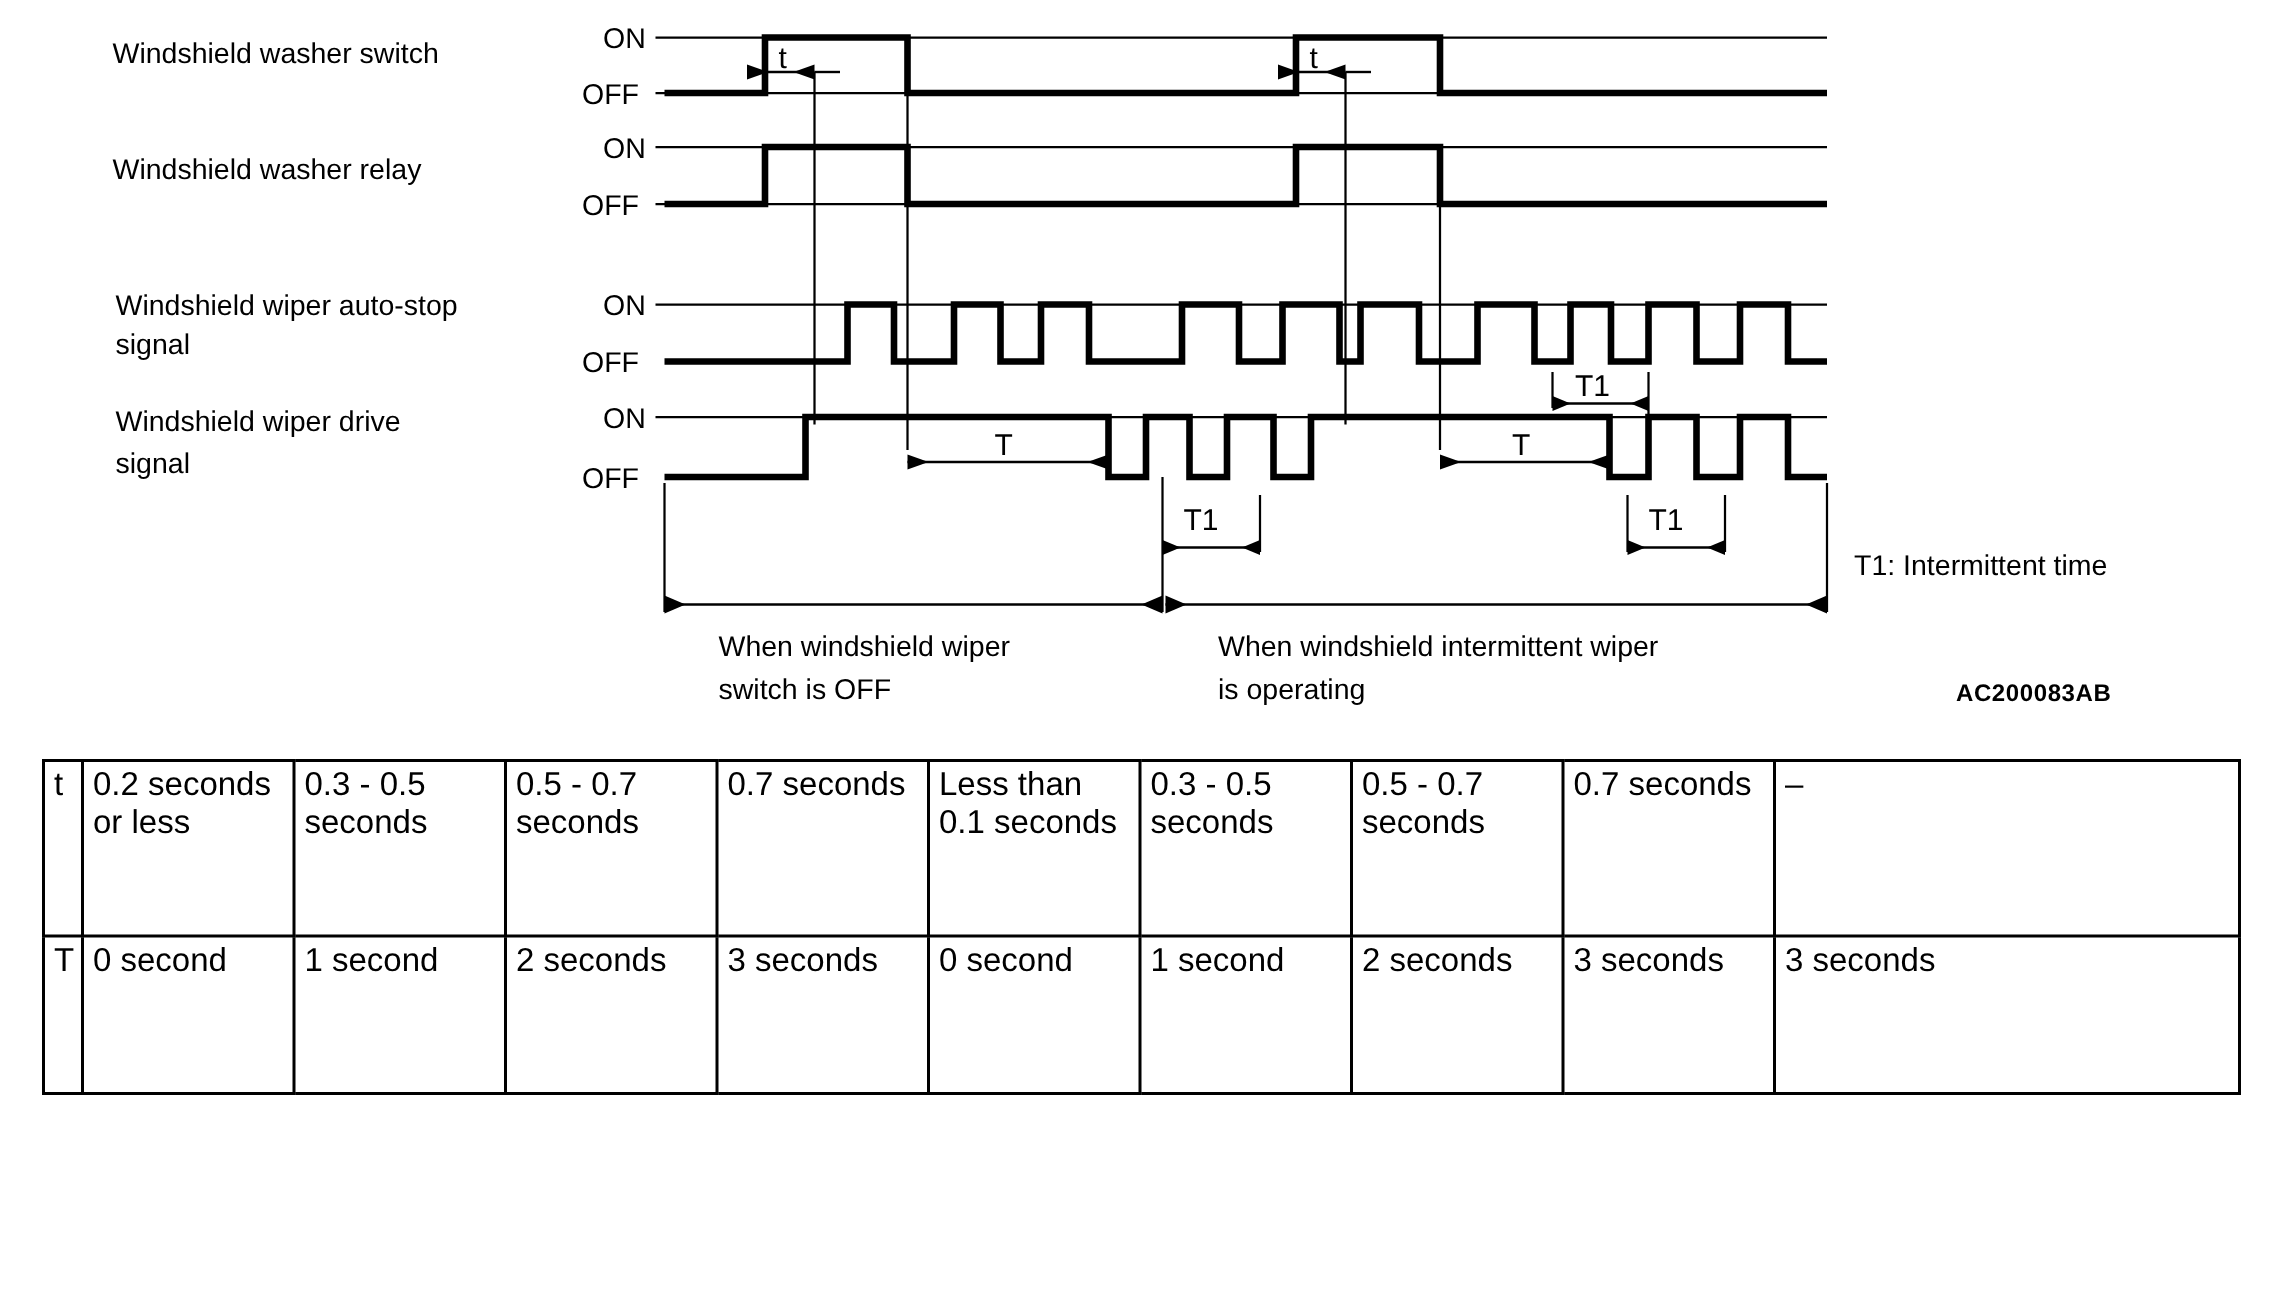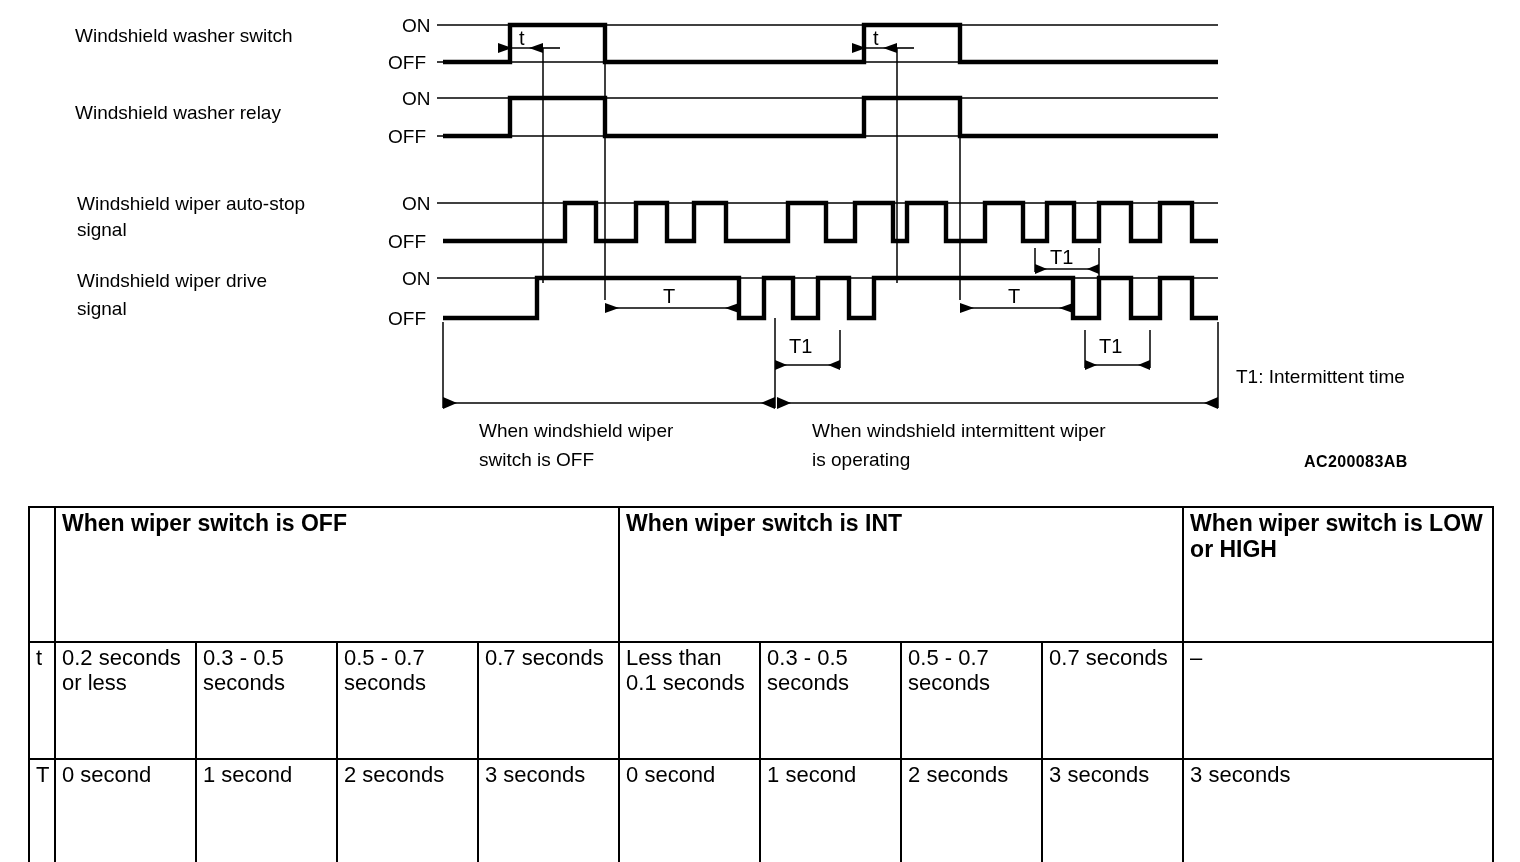--- a/index.html
+++ b/index.html
@@ -165,26 +165,20 @@
       <col style="width:141px">
     <col style="width:141px">
       <col style="width:141px">
       <col style="width:141px">
     <col style="width:141px">
       <col style="width:141px">
       <col style="width:141px">
     <col style="width:310px">
   </colgroup>
   <tbody>
-    <tr class="hdr">
-      <td></td>
-      <td class="hd" colspan="4">When wiper switch is OFF</td>
-      <td class="hd" colspan="4">When wiper switch is INT</td>
-      <td class="hd">When wiper switch is LOW or HIGH</td>
-    </tr>
 
     <tr class="rowt">
       <td>t</td>
       <td>0.2 seconds or less</td>
       <td>0.3 - 0.5 seconds</td>
       <td>0.5 - 0.7 seconds</td>
       <td>0.7 seconds</td>
       <td>Less than 0.1 seconds</td>
       <td>0.3 - 0.5 seconds</td>
       <td>0.5 - 0.7 seconds</td>

